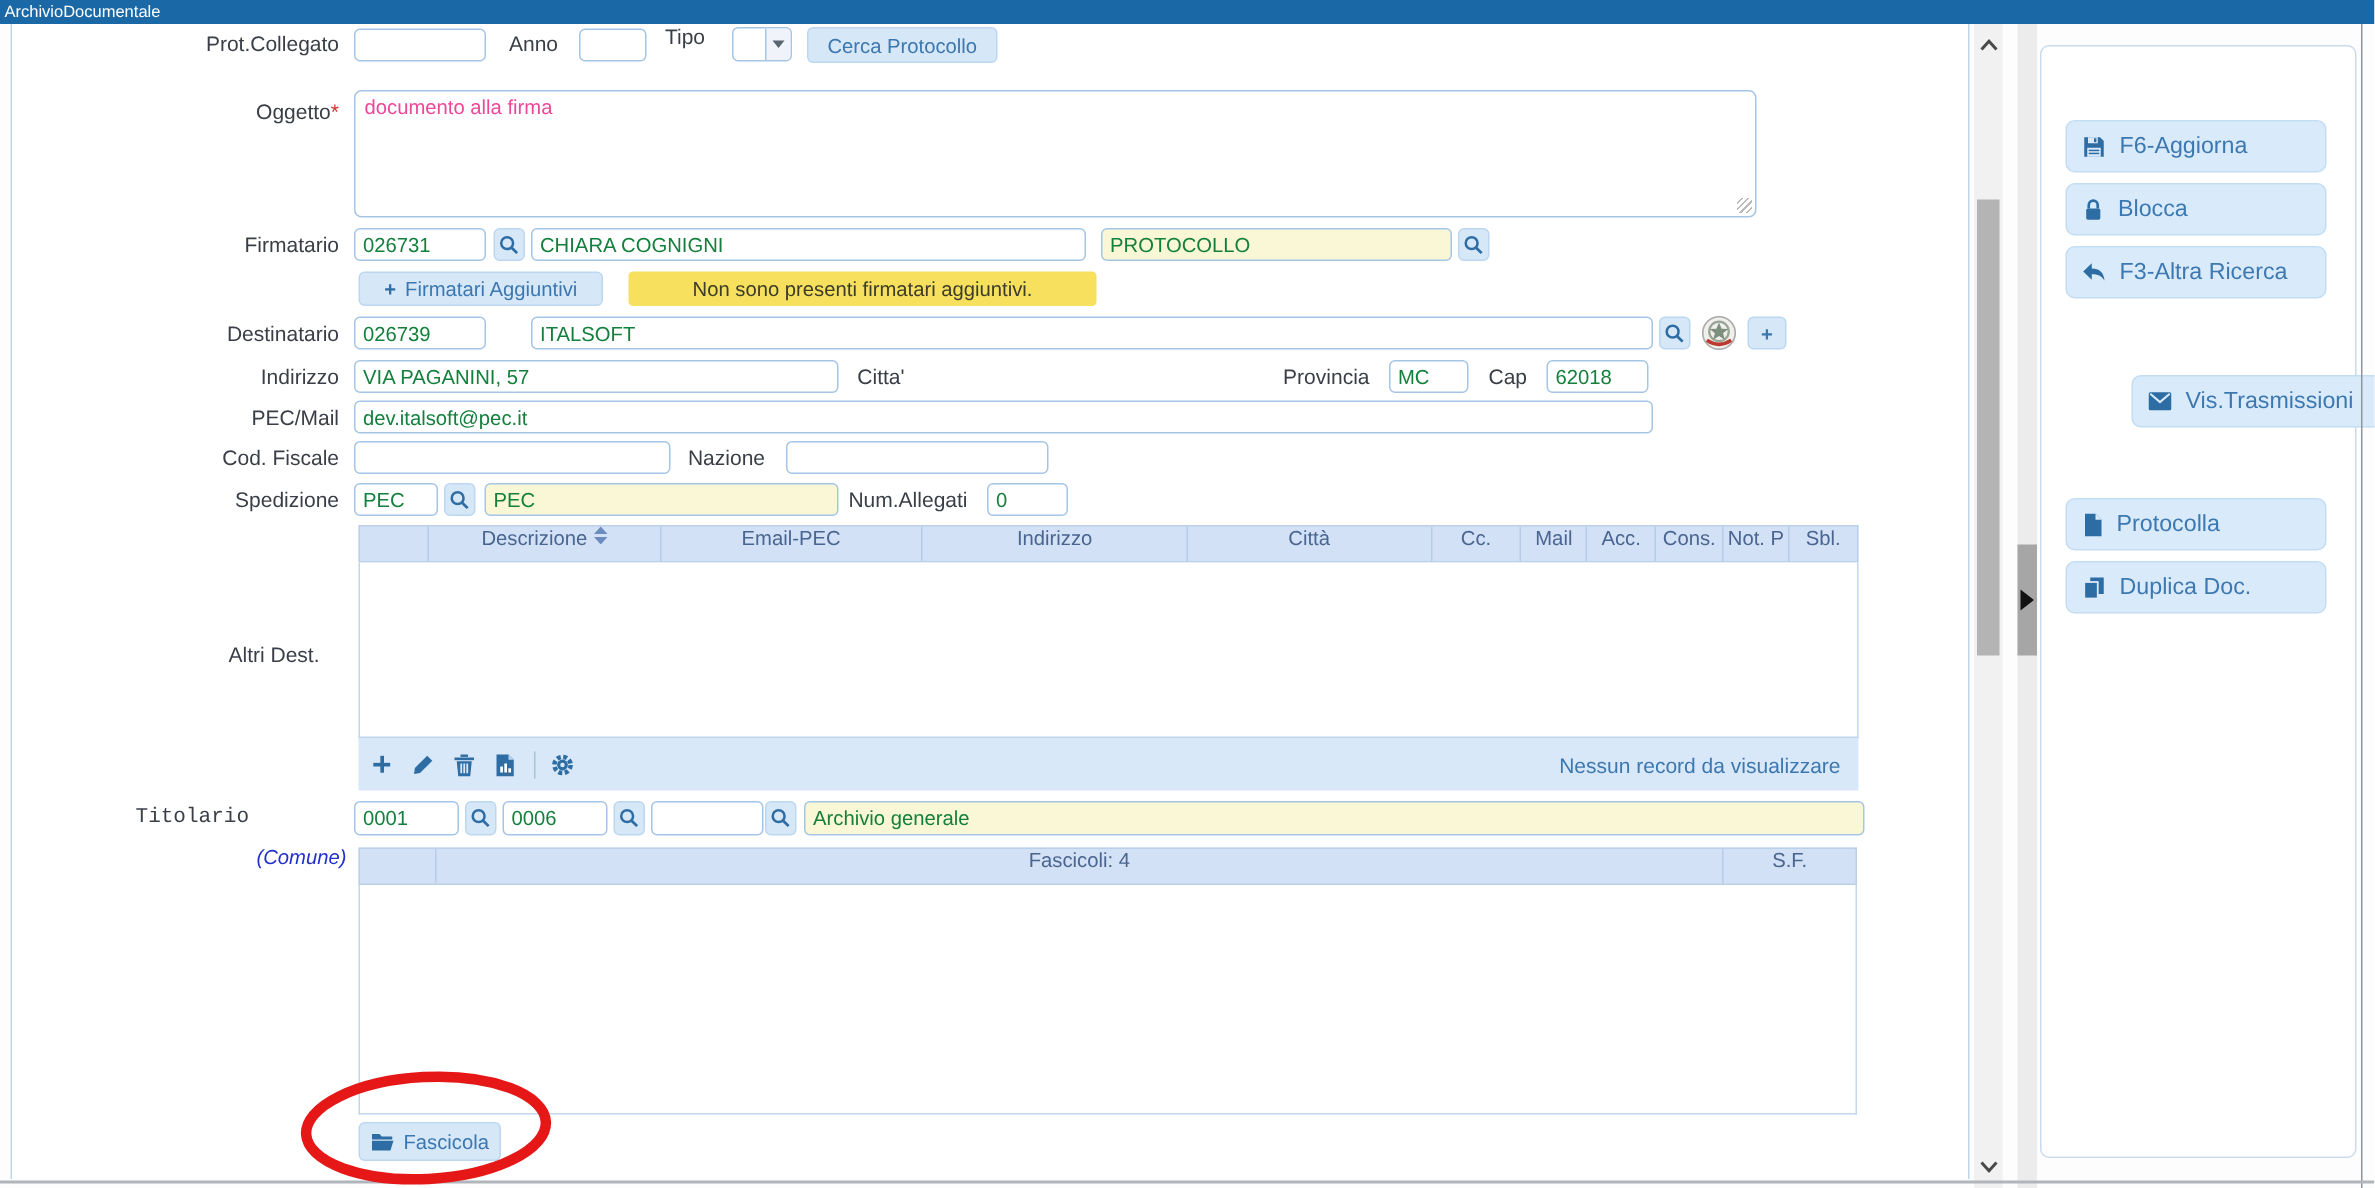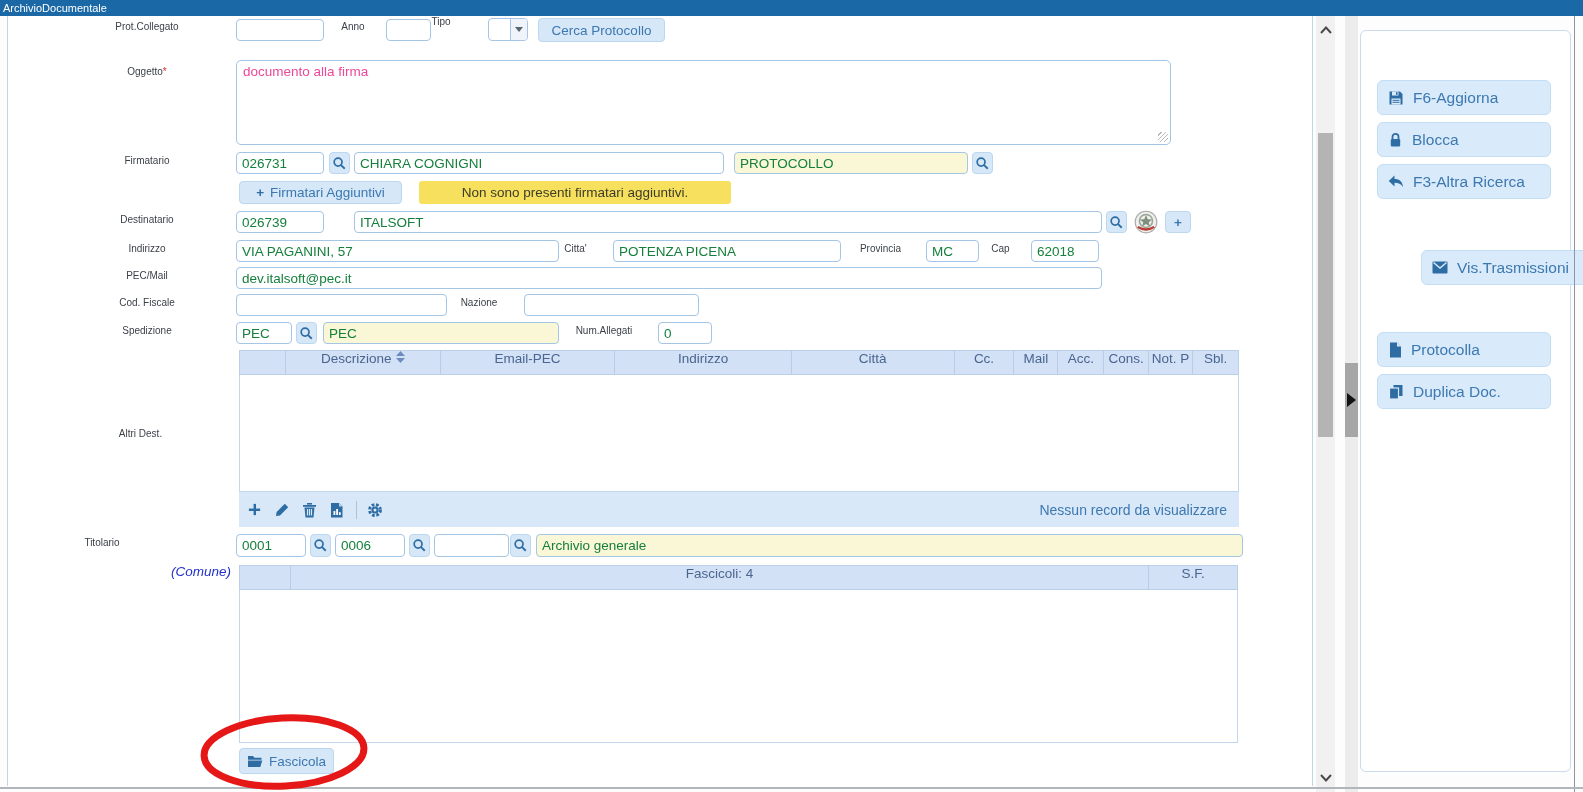--- a/index.html
+++ b/index.html
@@ -9,21 +9,21 @@
 
   
   .titlebar { position:absolute; left:0; top:0; width:1583px; height:16px;
     background:#1a69a6; color:#fff; font-size:11px; line-height:16px;
     padding-left:3px; z-index:30; }
 
   
   .main { position:absolute; left:7px; top:16px; width:1306px; height:770px;
     background:#fff; border-left:1px solid #bcd6ea; border-right:1px solid #bcd6ea; z-index:5; }
 
-  .lbl { position:absolute; font-size:10px; color:#3a3f47; text-align:center;
+  .lbl { position:absolute; font-size:14px; color:#3a3f47; text-align:right;
     white-space:nowrap; }
   .inp { position:absolute; height:22px; border:1px solid #a5c5e5; border-radius:4px;
     background:#fff; font-family:"Liberation Sans",sans-serif; font-size:13.5px;
     color:#15803d; padding:0 5px; outline:none; }
   .inp.yellow { background:#faf7d7; }
   .btn { position:absolute; background:#d6e7f8; border:1px solid #bcd7f0; border-radius:4px;
     color:#3c78b0; font-size:13.5px; display:flex; align-items:center; justify-content:center;
     gap:6px; cursor:pointer; white-space:nowrap; }
   .sbtn { position:absolute; width:21px; height:22px; background:#d6e7f8;
     border:1px solid #bcd7f0; border-radius:4px; display:flex; align-items:center;
@@ -164,21 +164,20 @@
         <path d="M4.5 16.5 Q12 21.5 19.5 16.5" fill="none" stroke="#bb3b33" stroke-width="2.2"></path>
       </svg>
     </div>
     <div class="btn" style="left:1157px;top:195px;width:26px;height:22px;font-weight:bold;">
       <span>+</span>
     </div>
 
     <div class="lbl" style="left:60px;top:227px;width:158px;">Indirizzo</div>
     <input class="inp" style="left: 228px; top: 224px; width: 323px;" value="VIA PAGANINI, 57">
     <div class="lbl" style="left:540px;top:227px;width:55px;">Citta'</div>
-    <input class="inp" style="left: 605px; top: 224px; width: 228px;" value="POTENZA PICENA">
     <div class="lbl" style="left:840px;top:227px;width:65px;">Provincia</div>
     <input class="inp" style="left: 918px; top: 224px; width: 53px;" value="MC">
     <div class="lbl" style="left:975px;top:227px;width:35px;">Cap</div>
     <input class="inp" style="left: 1023px; top: 224px; width: 68px;" value="62018">
 
     <div class="lbl" style="left:60px;top:254px;width:158px;">PEC/Mail</div>
     <input class="inp" style="left: 228px; top: 251px; width: 866px;" value="dev.italsoft@pec.it">
 
     <div class="lbl" style="left:60px;top:281px;width:158px;">Cod. Fiscale</div>
     <input class="inp" style="left: 228px; top: 278px; width: 211px;" value="">
@@ -253,21 +252,21 @@
       <div class="ticon">
         <svg class="icon-svg" width="16" height="16" viewBox="0 0 16 16">
             <circle cx="8" cy="8" r="5.4" fill="none" stroke="#2e6da4" stroke-width="3" stroke-dasharray="2.6 1.7"></circle>
             <circle cx="8" cy="8" r="3.6" fill="#2e6da4"></circle>
             <circle cx="8" cy="8" r="1.5" fill="#d9e8f8"></circle>
           </svg>
       </div>
       <div class="empty-msg">Nessun record da visualizzare</div>
     </div>
 
-    <div class="lbl" style="left:30px;top:521px;width:128px;">Titolario</div>
+    <div class="lbl" style="left:30px;top:521px;width:128px;font-family:Liberation Mono, monospace;">Titolario</div>
     <input class="inp" style="left: 228px; top: 518px; width: 70px; height: 23px;" value="0001">
     <div class="sbtn" style="left:302px;top:518px;height:23px;">
       <svg class="icon-svg" width="15" height="15" viewBox="0 0 16 16">
           <circle cx="6.5" cy="6.5" r="4.2" fill="none" stroke="#2e6da4" stroke-width="1.8"></circle>
           <line x1="9.7" y1="9.7" x2="13.6" y2="13.6" stroke="#2e6da4" stroke-width="2"></line>
         </svg>
     </div>
     <input class="inp" style="left: 327px; top: 518px; width: 70px; height: 23px;" value="0006">
     <div class="sbtn" style="left:401px;top:518px;height:23px;">
       <svg class="icon-svg" width="15" height="15" viewBox="0 0 16 16">

